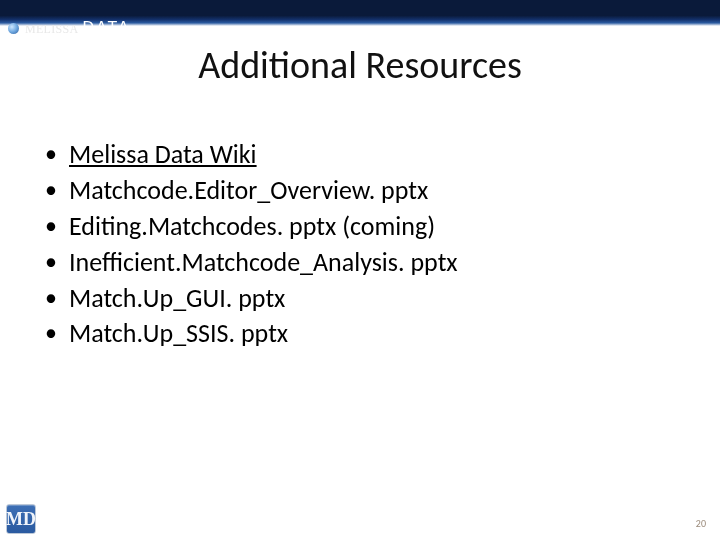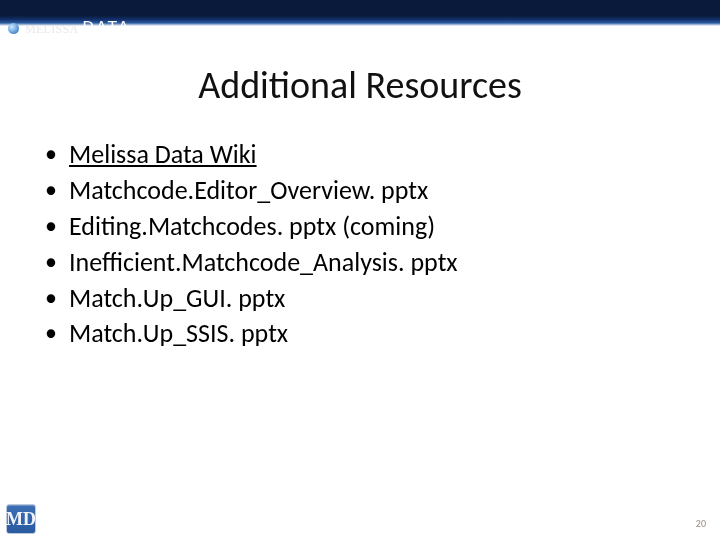--- a/index.html
+++ b/index.html
@@ -54,21 +54,20 @@
   }
   .slide-title {
     position: absolute;
     top: 42px;
     left: 0;
     width: 720px;
     text-align: center;
     font-size: 38px;
     color: #111111;
     font-weight: 400;
-    margin-top: 20px;
   }
   .content-list {
     position: absolute;
     top: 130px;
     left: 34px;
     list-style: none;
     margin: 7px;
     padding: 0;
   }
   .content-list li {

